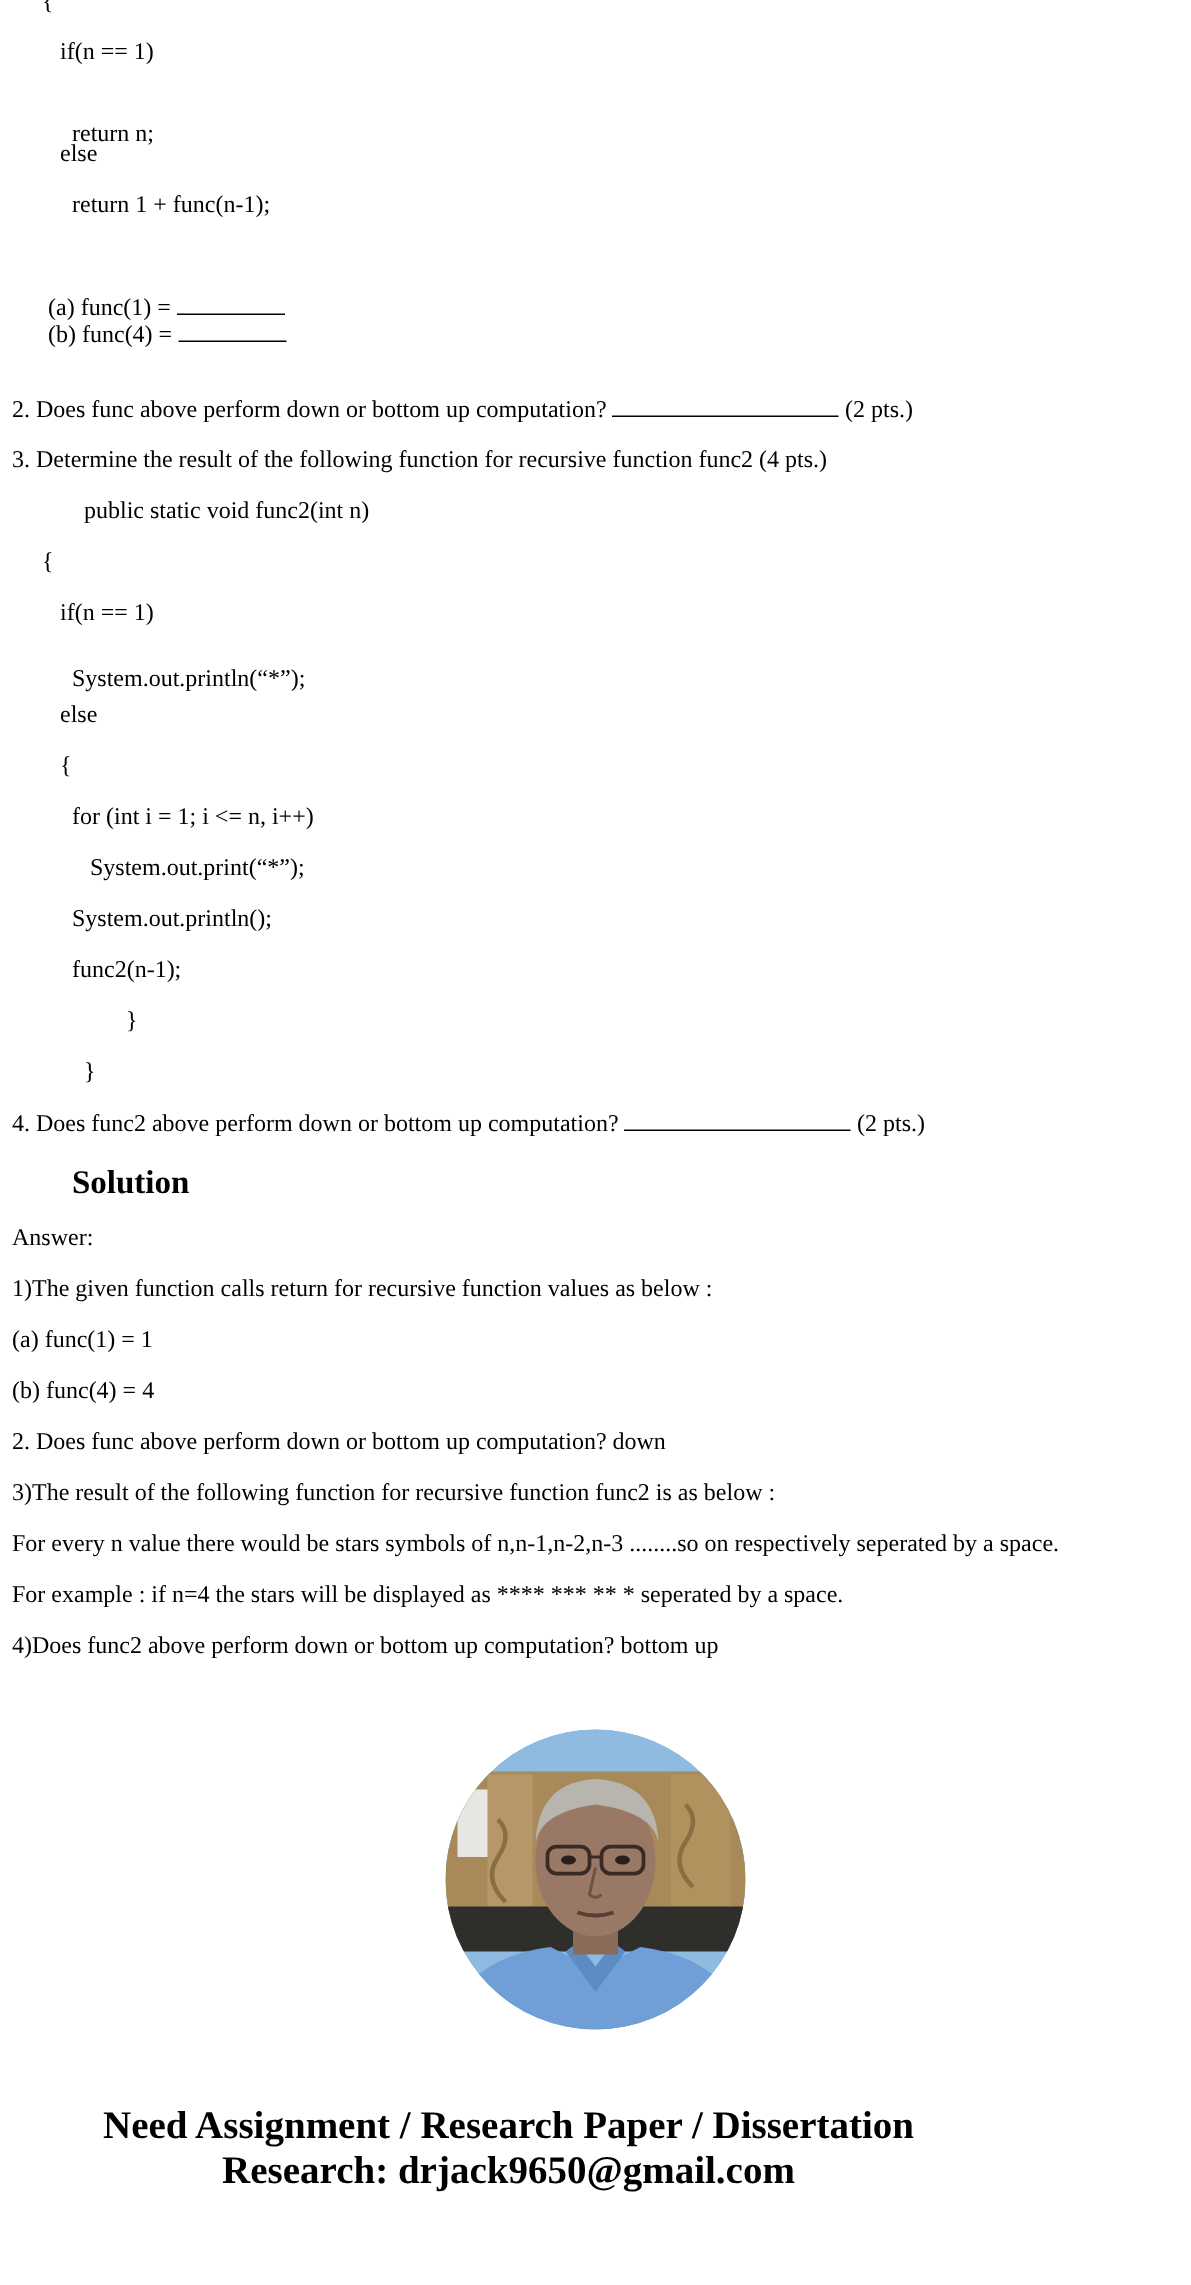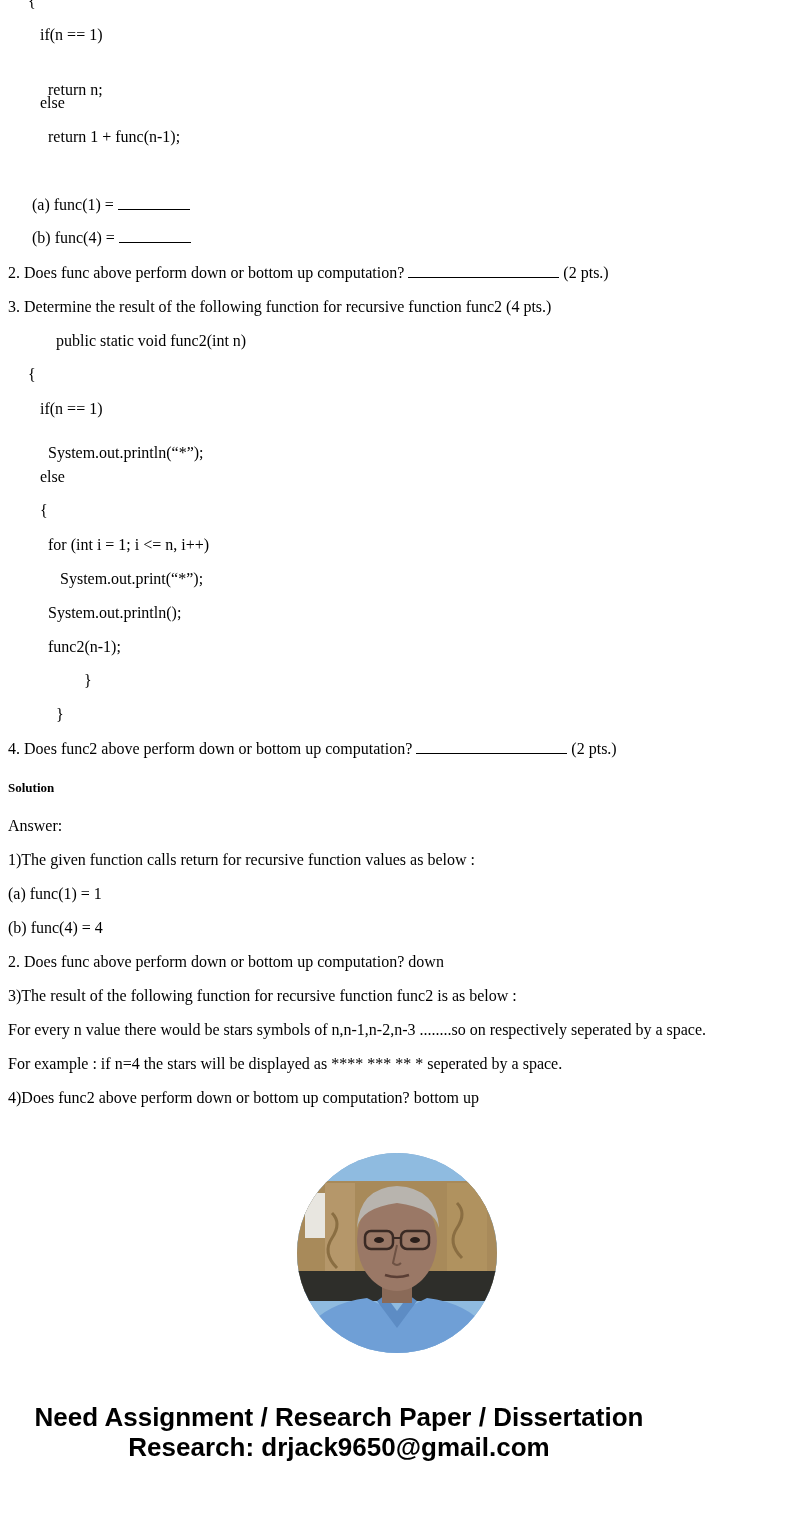--- a/index.html
+++ b/index.html
@@ -12,23 +12,24 @@
       color: #000000;
     }
     .line {
       position: absolute;
       font-size: 16px;
       line-height: 20px;
       white-space: pre;
     }
     .heading {
       position: absolute;
-      font-size: 13px;
+      font-size: 22px;
       font-weight: bold;
       line-height: 22px;
+      margin-left: 40px;
     }
     .bold { font-weight: normal; }
     .blank {
       display: inline-block;
       border-bottom: 1px solid #000;
       height: 14px;
       vertical-align: baseline;
     }
     .avatar {
       position: absolute;
@@ -39,38 +40,38 @@
       border-radius: 50%;
       overflow: hidden;
       background: #7aa6d2;
     }
     .promo {
       position: absolute;
       left: 0;
       width: 678px;
       top: 1402px;
       text-align: center;
-      font-family: Liberation Sans, sans-serif;
+      font-family: Liberation Serif, serif;
       font-weight: bold;
       font-size: 26px;
       line-height: 30px;
       color: #000;
     }
   </style>
 </head>
 <body>
 
 <div class="line" style="left:28px; top:-8px;">{</div>
 <div class="line" style="left:40px; top:25px;">if(n == 1)</div>
 <div class="line" style="left:48px; top:59px;margin-top:21px;">return n;</div>
 <div class="line" style="left:40px; top:93px;">else</div>
 <div class="line" style="left:48px; top:127px;">return 1 + func(n-1);</div>
 
 <div class="line" style="left:32px; top:195px;"><span>(a) func(1) = </span><span class="blank" style="width:72px;"></span></div>
-<div class="line" style="left:32px; top:228px;text-align:right;"><span>(b) func(4) = </span><span class="blank" style="width:72px;"></span></div>
+<div class="line" style="left:32px; top:213px;text-align:right;"><span>(b) func(4) = </span><span class="blank" style="width:72px;"></span></div>
 
 <div class="line" style="left:8px; top:263px;"><span>2. Does func above perform down or bottom up computation? </span><span class="blank" style="width:151px;"></span><span> (2 pts.)</span></div>
 
 <div class="line" style="left:8px; top:297px;">3. Determine the result of the following function for recursive function func2 (4 pts.)</div>
 <div class="line" style="left:56px; top:331px;">public static void func2(int n)</div>
 <div class="line" style="left:28px; top:365px;">{</div>
 <div class="line" style="left:40px; top:399px;">if(n == 1)</div>
 <div class="line" style="left:48px; top:443px;">System.out.println(“*”);</div>
 <div class="line" style="left:40px; top:467px;">else</div>
 <div class="line" style="left:40px; top:501px;">{</div>

